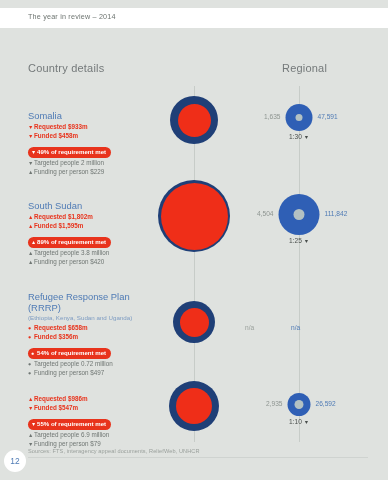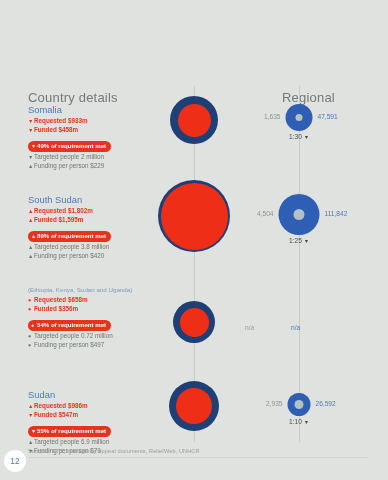--- a/index.html
+++ b/index.html
@@ -36,24 +36,23 @@
     left: 28px;
     top: 4px;
     font-size: 7.2px;
     color: #6d7470;
     letter-spacing: 0.2px;
   }
 
   
   .col-head {
     position: absolute;
-    font-size: 13px;
+    font-size: 11px;
     color: #74797a;
     letter-spacing: 0.2px;
-    margin-top: 28px;
   }
   .col-head.c1 { left: 28px;  top: 62px; }
   .col-head.c2 { left: 162px; top: 62px; }
   .col-head.c3 { left: 282px; top: 62px; }
 
   
   .vline {
     position: absolute;
     width: 1px;
     background: #c7ccc8;
@@ -61,21 +60,21 @@
   .vline.funds { left: 194px; top: 86px; height: 356px; }
   .vline.aware { left: 299px; top: 86px; height: 356px; }
 
   
   .row { position: absolute; left: 0; width: 388px; }
   .row.r0 { top: 96px; }
   .row.r1 { top: 186px; }
   .row.r2 { top: 279px; }
   .row.r3 { top: 381px; }
 
-  .details { position: absolute; left: 28px; top: 8px; width: 128px; }
+  .details { position: absolute; left: 28px; top: 14px; width: 128px; }
   .country-name {
     font-size: 9.4px;
     color: #4f7bb5;
     line-height: 11px;
     margin: 0 0 2px 0;
     font-weight: normal;
   }
   .country-sub {
     font-size: 6.2px;
     color: #7d9bc2;
@@ -205,20 +204,23 @@
     display: flex;
     align-items: center;
     justify-content: center;
   }
 </style>
 </head>
 <body>
 
 <div class="page">
 
+  <div class="topbar">
+    <div class="topbar-title">The year in review – 2014</div>
+  </div>
 
   <div class="col-head c1">Country details</div>
   <div class="col-head c3">Regional</div>
 
   <div class="vline funds"></div>
   <div class="vline aware"></div>
 
   <div class="row r0">
     <div class="details">
       <div class="country-name">Somalia</div>
@@ -270,20 +272,21 @@
         </div>
         <span class="aw-left" style="top:16px;">4,504</span>
         <span class="aw-right" style="top:16px;">111,842</span>
       </div>
       <div class="aw-ratio"><span>1:25</span> <span class="mk">▼</span></div>
     </div>
   </div>
 
   <div class="row r2">
     <div class="details">
+      <div class="country-name" style="margin-top:-2px;">Refugee Response Plan (RRRP)</div>
       <div class="country-sub">(Ethiopia, Kenya, Sudan and Uganda)</div>
       <span class="stat bold red"><span class="mk">●</span><span>Requested $658m</span></span>
       <span class="stat bold red"><span class="mk">●</span><span>Funded $356m</span></span>
       <div><span class="badge"><span class="mk">●</span><span>54% of requirement met</span></span></div>
       <span class="stat grey"><span class="mk">●</span><span>Targeted people 0.72 million</span></span>
       <span class="stat grey"><span class="mk">●</span><span>Funding per person $497</span></span>
     </div>
 
     <div class="bubble-wrap" style="top:22px;">
       <div class="bubble-outer" style="width:42px;height:42px;">
@@ -292,21 +295,20 @@
     </div>
 
     <div>
       <span class="na-grey" style="top:45px;">n/a</span>
       <span class="na-blue" style="top:45px;">n/a</span>
     </div>
   </div>
 
   <div class="row r3">
     <div class="details">
-      <div class="country-name">Sudan</div>
       <span class="stat bold red"><span class="mk">▲</span><span>Requested $986m</span></span>
       <span class="stat bold red"><span class="mk">▼</span><span>Funded $547m</span></span>
       <div><span class="badge"><span class="mk">▼</span><span>55% of requirement met</span></span></div>
       <span class="stat grey"><span class="mk">▲</span><span>Targeted people 6.9 million</span></span>
       <span class="stat grey"><span class="mk">▼</span><span>Funding per person $79</span></span>
     </div>
 
     <div class="bubble-wrap" style="top:0px;">
       <div class="bubble-outer" style="width:50px;height:50px;">
         <div class="bubble-inner" style="width:36px;height:36px;"></div>

